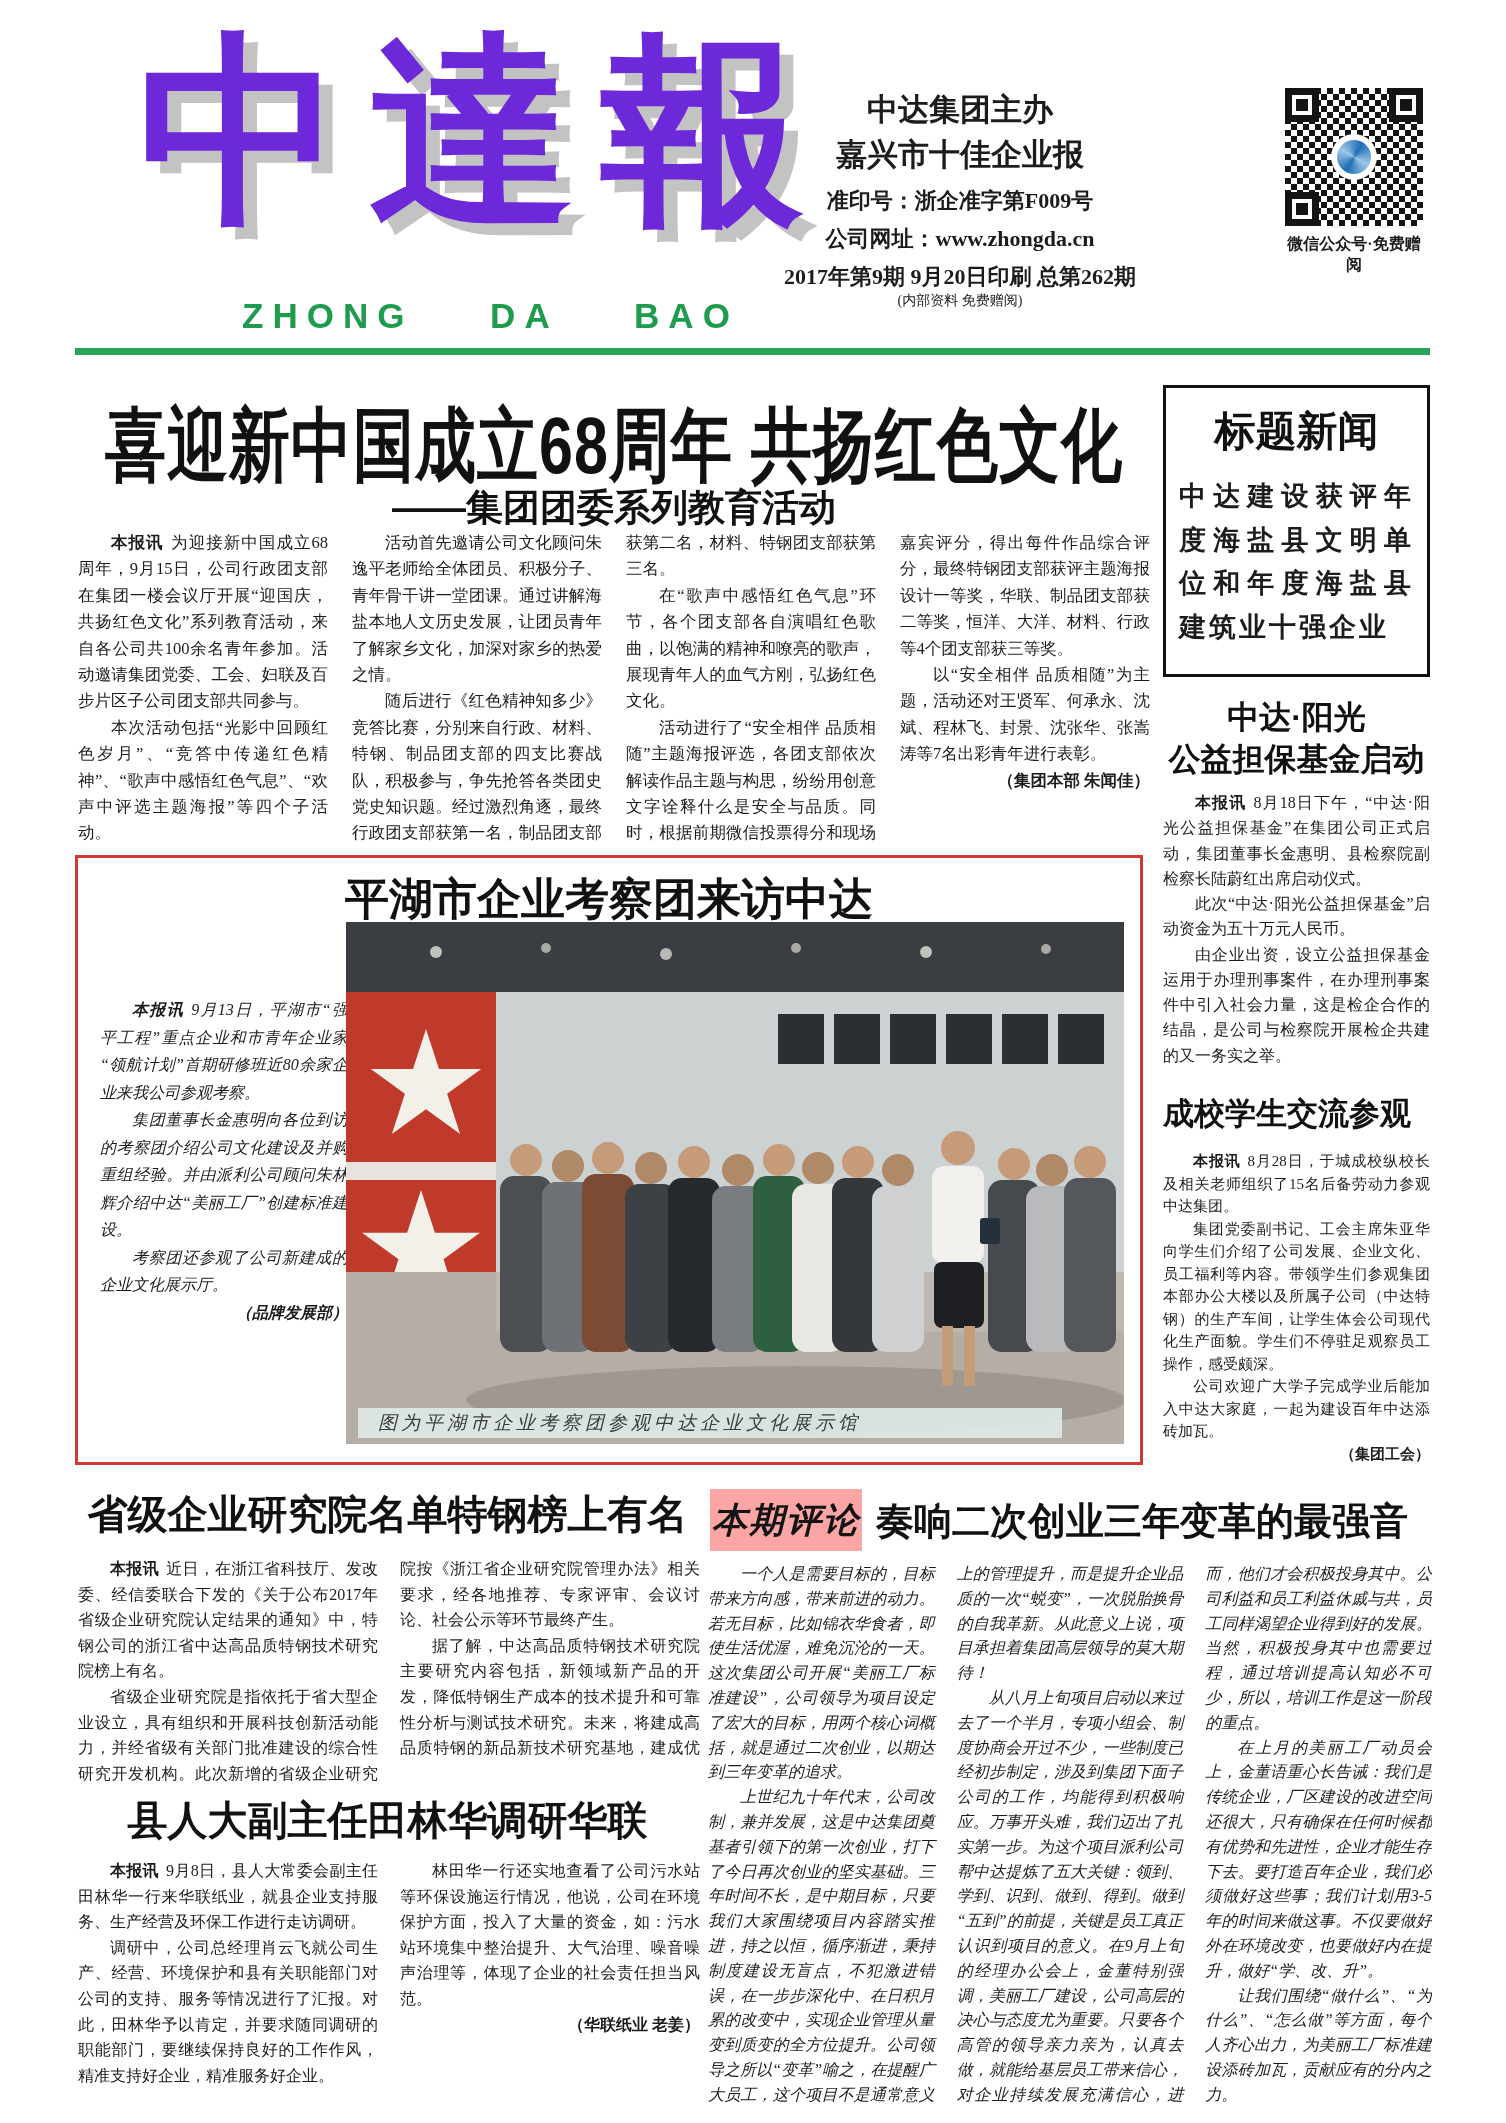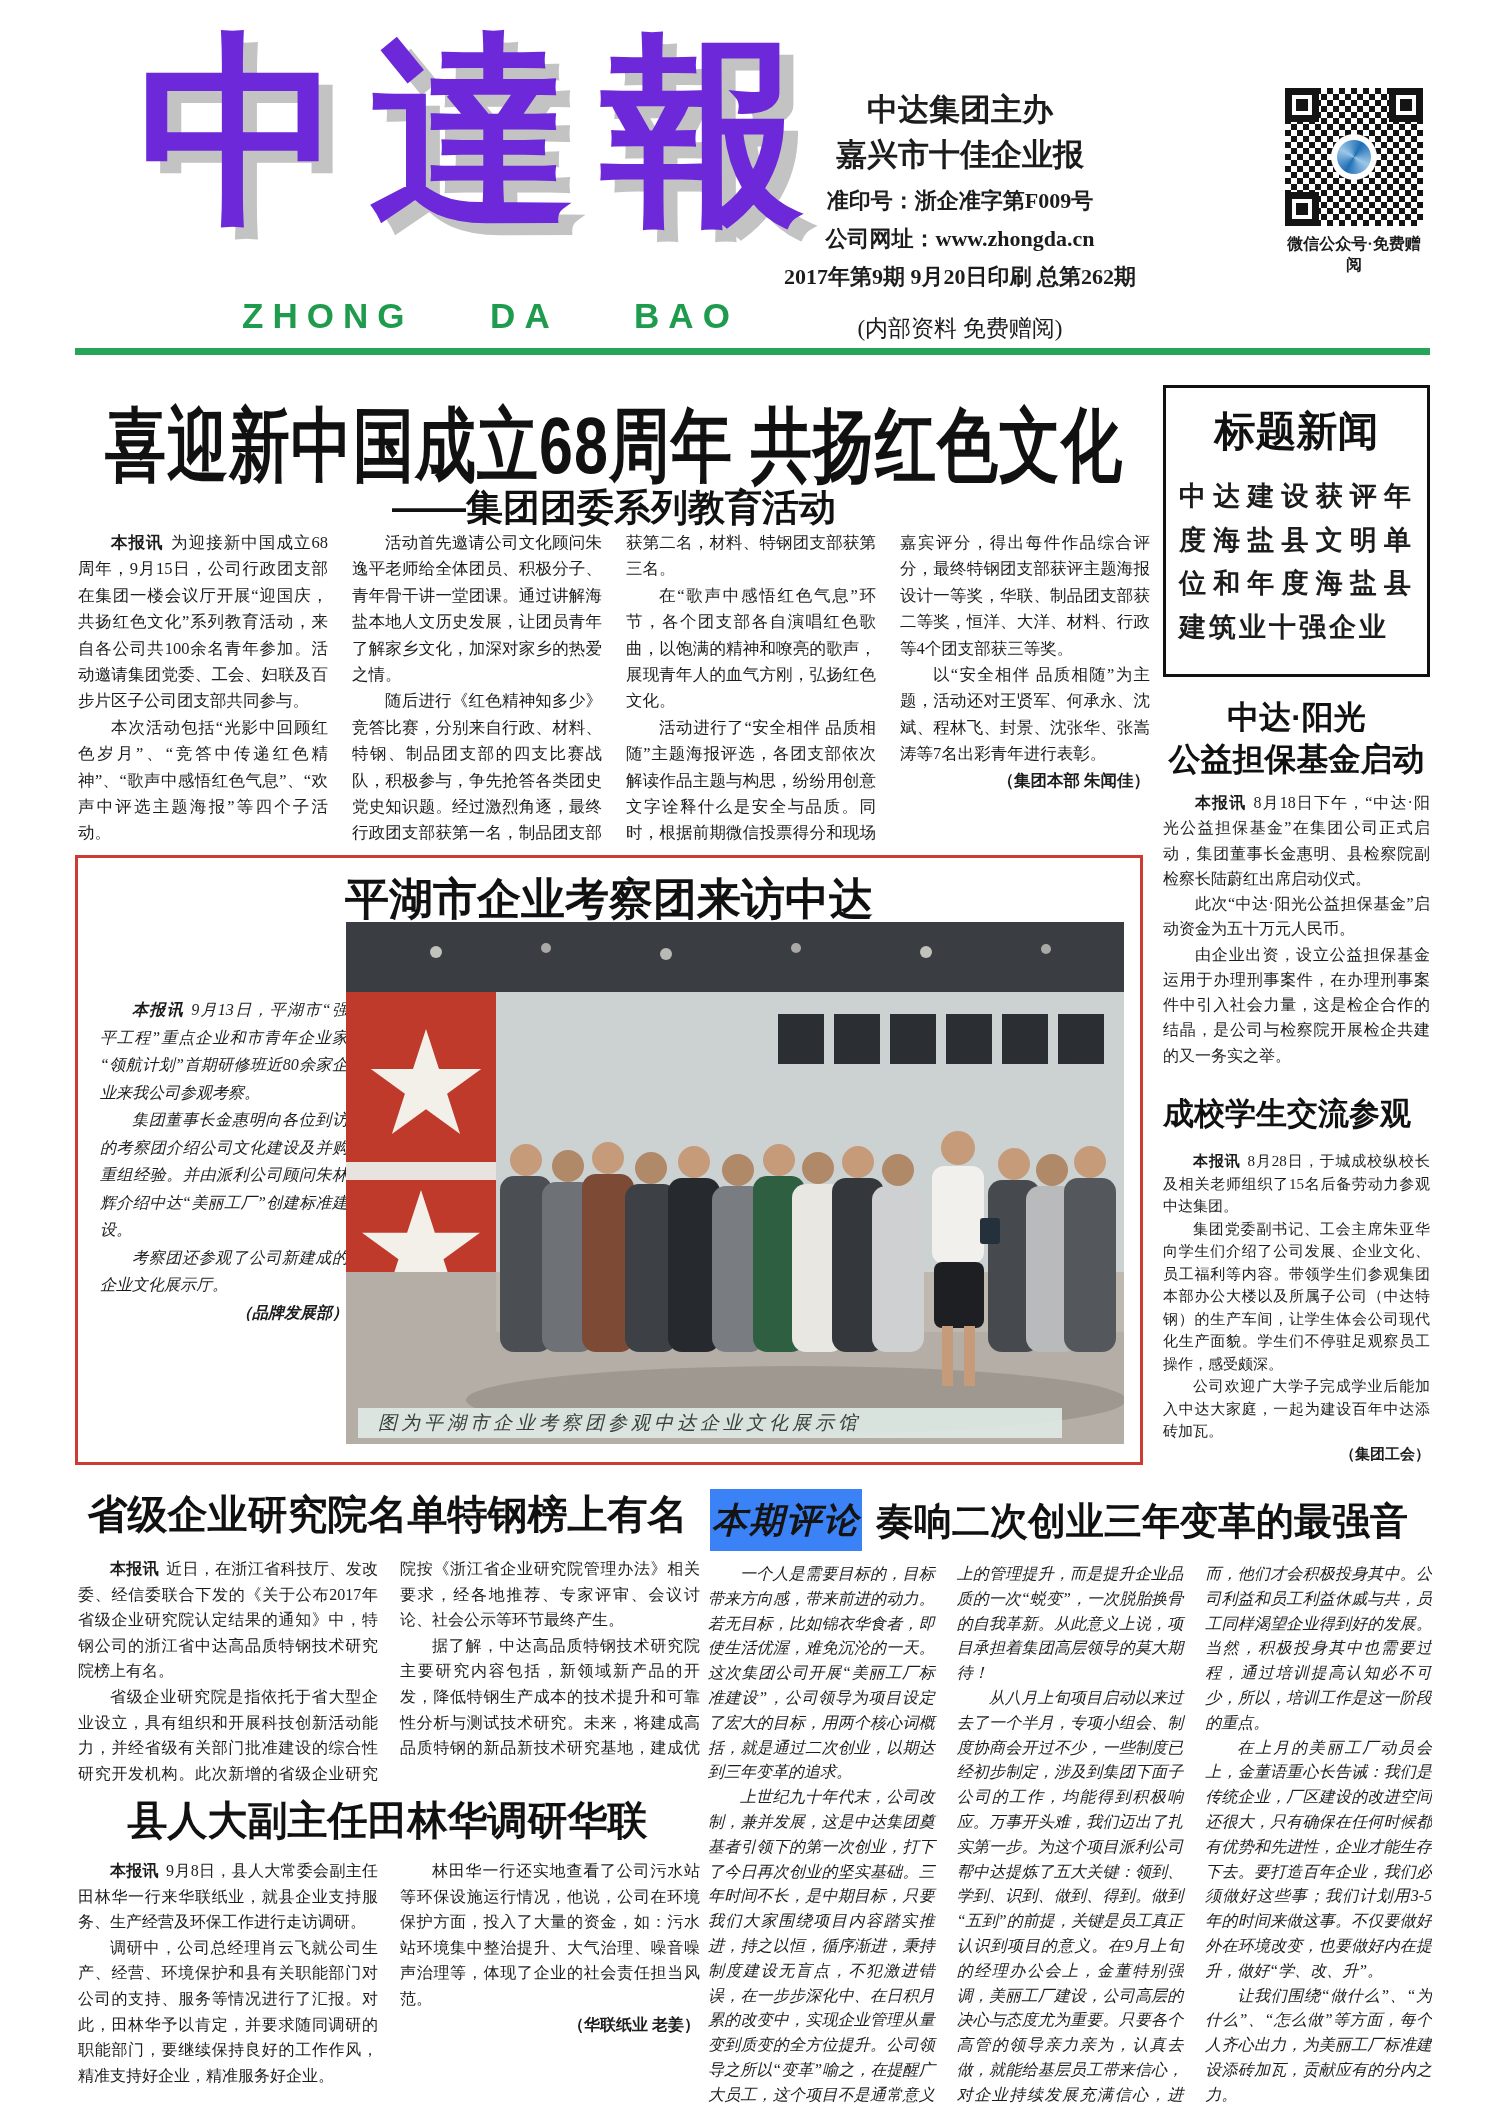--- a/index.html
+++ b/index.html
@@ -13,21 +13,21 @@
 
   
   .mast-title{position:absolute;left:138px;top:28px;font-size:205px;line-height:1;
     font-family:"DejaVu Serif",serif;font-weight:bold;color:#6d28d9;letter-spacing:26px;
     text-shadow:14px 12px 0 #c3c3c3;}
   .mast-pinyin{position:absolute;left:242px;top:296px;font-size:35px;font-weight:bold;
     color:#1f9b4e;font-family:"Liberation Sans",sans-serif;letter-spacing:9px;word-spacing:58px;}
   .mast-info{position:absolute;left:735px;top:88px;width:450px;text-align:center;}
   .mi-l1{font-size:31px;font-weight:bold;line-height:1.45;}
   .mi-s{font-size:22px;font-weight:bold;margin-top:8px;}
-  .mi-note{font-size:23px;margin-top:21px;}
+  .mi-note{font-size:14px;margin-top:0;}
   .qr-wrap{position:absolute;left:1283px;top:88px;width:142px;text-align:center;}
   .qr{position:relative;width:138px;height:138px;margin:0 auto;
       background:repeating-conic-gradient(#141414 0% 25%, #ffffff 0% 50%);background-size:12px 12px;}
   .qr .f{position:absolute;width:34px;height:34px;border:7px solid #141414;background:#fff;}
   .qr .f::after{content:"";position:absolute;inset:4px;background:#141414;}
   .f.tl{top:0;left:0}.f.tr{top:0;right:0}.f.bl{bottom:0;left:0}
   .qr-logo{position:absolute;inset:0;margin:auto;width:46px;height:46px;border-radius:50%;
       background:#fff;display:flex;align-items:center;justify-content:center;}
   .qr-logo::after{content:"";width:34px;height:34px;border-radius:50%;
       background:conic-gradient(from 210deg,#1f6eb5,#9cc7e8,#1f6eb5,#9cc7e8,#1f6eb5);}
@@ -75,21 +75,21 @@
   .research-title{position:absolute;left:75px;top:1487px;width:625px;text-align:center;
     font-family:"Liberation Sans",sans-serif;font-weight:900;font-size:40px;color:#111;white-space:nowrap;}
   .research-body{position:absolute;left:78px;top:1556px;width:622px;height:234px;
     column-count:2;column-gap:22px;font-size:16px;line-height:1.6;overflow:hidden;}
   .renda-title{position:absolute;left:75px;top:1793px;width:625px;text-align:center;
     font-family:"Liberation Sans",sans-serif;font-weight:900;font-size:40px;color:#111;white-space:nowrap;}
   .renda-body{position:absolute;left:78px;top:1858px;width:622px;height:260px;
     column-count:2;column-gap:22px;font-size:16px;line-height:1.6;overflow:hidden;}
 
   
-  .edit-badge{position:absolute;left:710px;top:1489px;width:152px;height:62px;background:#3b82f6;
+  .edit-badge{position:absolute;left:710px;top:1489px;width:152px;height:62px;background:#fca5a5;
     display:flex;align-items:center;justify-content:center;font-size:35px;font-weight:bold;
     font-style:italic;font-family:"DejaVu Serif",serif;color:#141414;letter-spacing:2px;}
   .edit-title{position:absolute;left:876px;top:1496px;width:557px;
     font-family:"Liberation Sans",sans-serif;font-weight:900;font-size:38px;color:#111;white-space:nowrap;}
   .edit-body{position:absolute;left:708px;top:1562px;width:724px;height:558px;
     column-count:3;column-gap:22px;font-size:16px;line-height:1.55;overflow:hidden;
     font-style:italic;font-family:"DejaVu Serif",serif;}
 </style>
 </head>
 <body>

